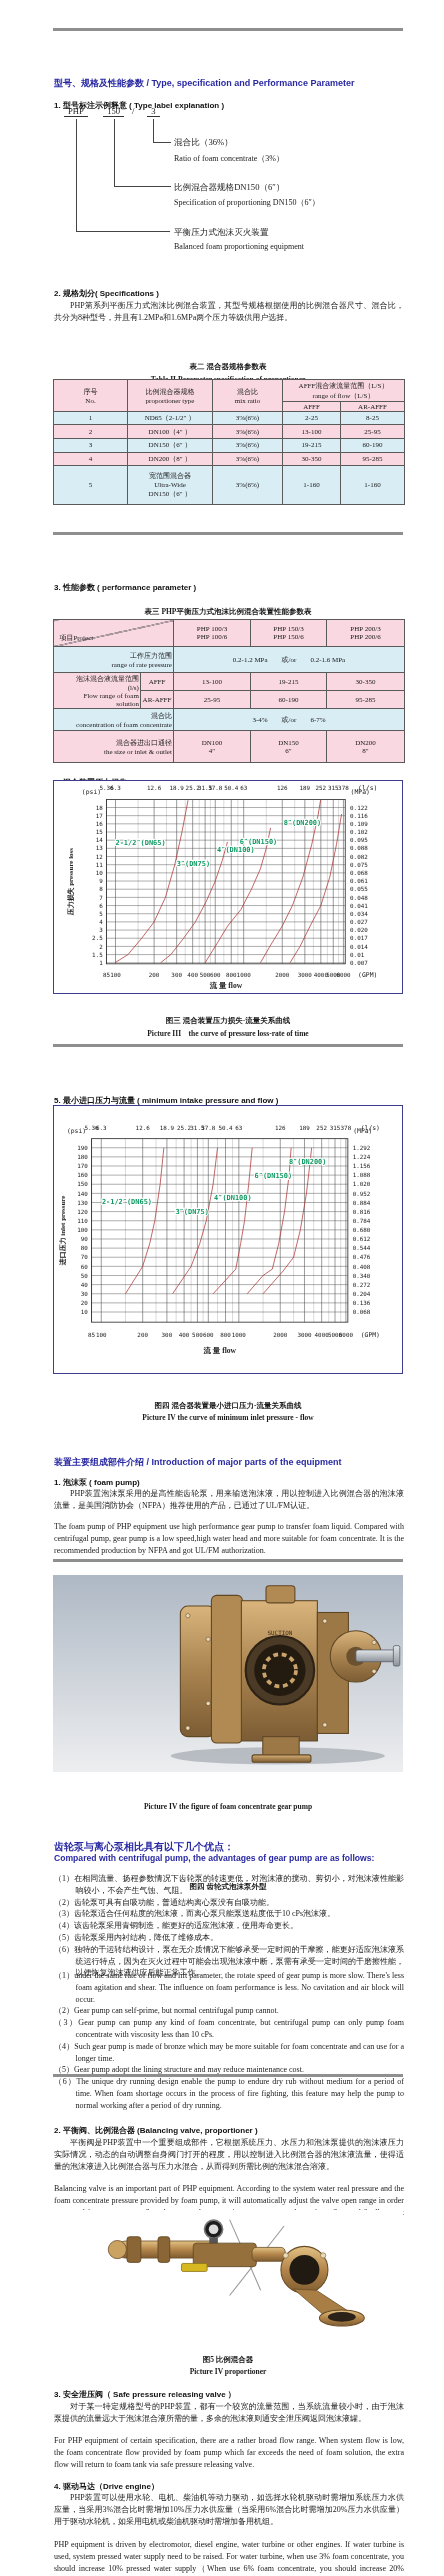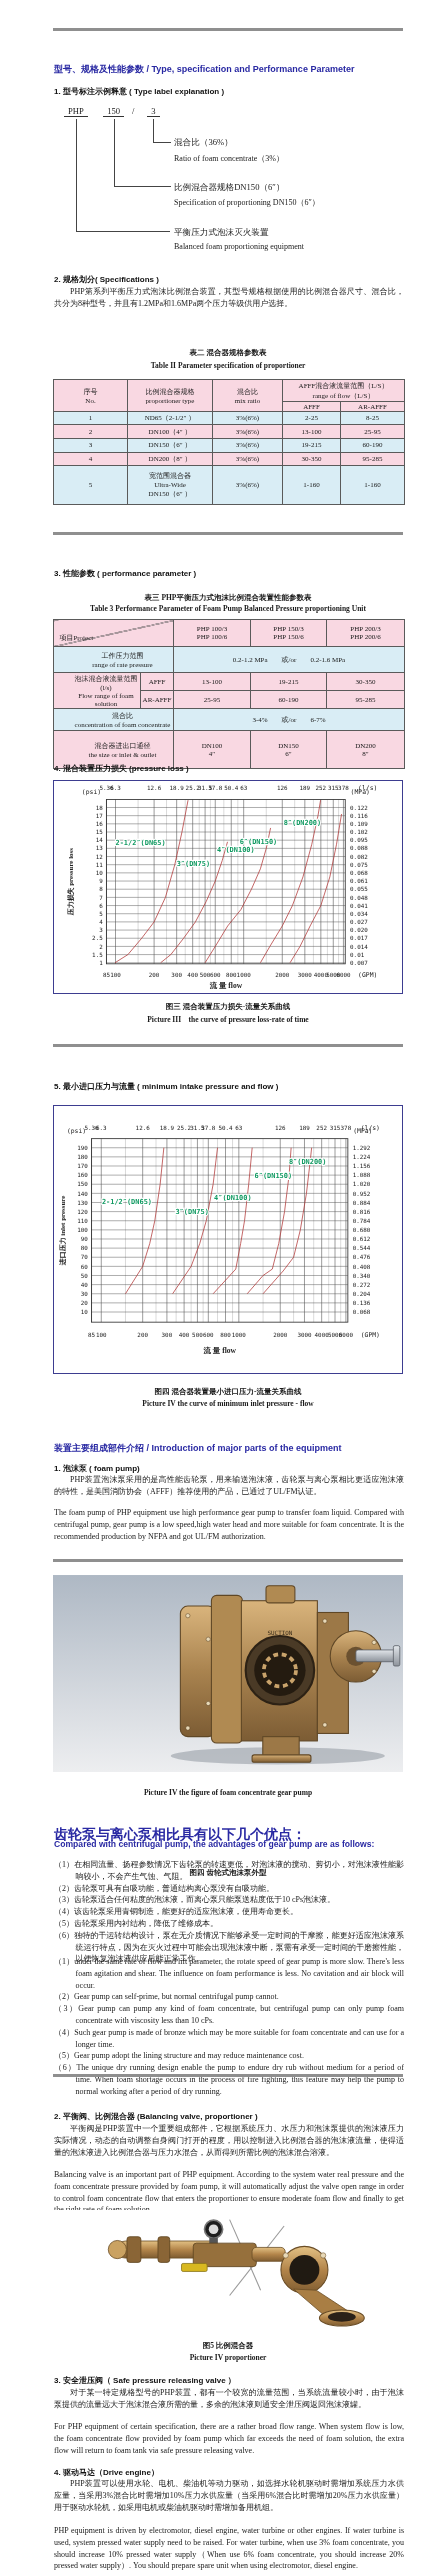--- a/index.html
+++ b/index.html
@@ -1,37 +1,37 @@
 <!DOCTYPE html>
 <html style="font-size:8.6px"><head>
 <meta charset="utf-8">
 <style>
   html,body{margin:0;padding:0;background:#ffffff;}
   .page{position:relative;width:445px;height:2576px;background:#fff;overflow:hidden;
         font-family:"Liberation Serif",serif;color:#1a1a1a;}
-  .abs{position:absolute;}
+  .abs{position:absolute;margin-top:14px;}
   .rule{position:absolute;left:53px;width:350px;height:2.7px;background:#8f8f8f;}
   .blue-h{font-family:"Liberation Sans",sans-serif;font-weight:bold;color:#2929a3;font-size:9px;white-space:nowrap;}
   .subh{font-family:"Liberation Sans",sans-serif;font-weight:600;color:#111;font-size:8px;white-space:nowrap;}
   .para{width:350px;font-size:8px;line-height:11.8px;text-align:justify;}
   .indent{text-indent:2em;}
   .cap{width:350px;text-align:center;font-weight:bold;font-size:7.5px;}
   .vline{position:absolute;width:0.5px;background:#444;}
   .hline{position:absolute;height:0.5px;background:#444;}
   .tok{position:absolute;font-size:8.6px;border-bottom:0.5px solid #333;text-align:center;}
   .toknl{position:absolute;font-size:8.6px;}
   .dlab-cn{position:absolute;font-size:8.6px;white-space:nowrap;}
   .dlab-en{position:absolute;font-size:8px;white-space:nowrap;}
   table{border-collapse:collapse;table-layout:fixed;width:350px;}
   td{border:0.5px solid #5a5a5a;font-size:7px;text-align:center;vertical-align:middle;padding:0.5px 1.1px;overflow:hidden;}
   .tbl{position:absolute;left:53px;}
   .tbl table{border:1.1px solid #333;}
   .pink{background:#f9d8e2;}
   .blue{background:#d9edf5;}
-  .tl{text-align:center;padding-left:19px;}
+  .tl{text-align:right;padding-left:19px;}
   .diag{position:relative;background:#f9d8e2 linear-gradient(to bottom right,transparent calc(50% - 0.4px),#555 calc(50% - 0.4px),#555 calc(50% + 0.4px),transparent calc(50% + 0.4px));}
   .diag .tr{position:absolute;top:2.7px;right:5.4px;margin-top:28px;}
   .diag .bl{position:absolute;bottom:2.7px;left:5.4px;}
   .chartbox{position:absolute;left:53px;background:#fff;border:1.1px solid #3d3d90;}
   .ct{font-family:"DejaVu Sans Mono",monospace;font-size:11px;fill:#222;}
   .cu{font-family:"DejaVu Sans Mono",monospace;font-size:12px;fill:#222;}
   .cl{font-family:"DejaVu Sans Mono",monospace;font-size:13px;font-weight:bold;fill:#119a62;
       paint-order:stroke;stroke:#ffffff;stroke-width:4px;}
   .cyt{font-size:13px;font-weight:bold;fill:#222;font-family:"Liberation Serif",serif;}
   .cxt{font-size:14px;font-weight:bold;fill:#222;font-family:"Liberation Serif",serif;}
@@ -172,21 +172,21 @@
       <tr class="pink" style="height:11.3px">
         <td>AR-AFFF</td>
         <td>25-95</td>
         <td>60-190</td>
         <td>95-285</td>
       </tr>
       <tr class="blue" style="height:22px">
         <td colspan="2" class="tl"><span>混合比</span><br><span>concentration of foam concentrate</span></td>
         <td colspan="3" style="white-space:pre-wrap">3-4%　　或/or　　6-7%</td>
       </tr>
-      <tr class="pink" style="height:38px">
+      <tr class="pink" style="height:32px">
         <td colspan="2" class="tl"><span>混合器进出口通径</span><br><span>the size or inlet &amp; outlet</span></td>
         <td><span>DN100</span><br><span>4″</span></td>
         <td><span>DN150</span><br><span>6″</span></td>
         <td><span>DN200</span><br><span>8″</span></td>
       </tr>
     </tbody>
       </table>
   </div>
 
   <div class="abs subh" style="top:763px;left:54px">4. 混合装置压力损失 (pressure loss )</div>
@@ -461,21 +461,21 @@
         <text x="438.8" y="108.7" class="cl">8″(DN200)</text>
         <text x="20" y="232.5" class="cyt" text-anchor="middle" transform="rotate(-90 20 232.5)">进口压力 inlet pressure</text>
         <text x="309.5" y="461" text-anchor="middle" class="cxt">流 量  flow</text>
       </svg>
   </div>
   <div class="abs cap" style="top:1387px;left:53px">图四 混合器装置最小进口压力-流量关系曲线</div>
   <div class="abs cap" style="top:1399px;left:53px">Picture IV  the curve of minimum inlet pressure - flow</div>
 
   <div class="abs blue-h" style="top:1442px;left:54px">装置主要组成部件介绍  / Introduction of major parts of the equipment</div>
   <div class="abs subh" style="top:1463px;left:54px">1. 泡沫泵 ( foam pump)</div>
-  <div class="abs para indent" style="top:1474px;left:54px">PHP装置泡沫泵采用的是高性能齿轮泵，用来输送泡沫液，齿轮泵与离心泵相比更适应泡沫液的特性，是美国消防协会（AFFF）推荐使用的产品，已通过了UL/FM认证。</div>
+  <div class="abs para indent" style="top:1474px;left:54px">PHP装置泡沫泵采用的是高性能齿轮泵，用来输送泡沫液，用以控制进入比例混合器的泡沫液流量，是美国消防协会（NFPA）推荐使用的产品，已通过了UL/FM认证。</div>
   <div class="abs para" style="top:1507px;left:54px">The foam pump of PHP equipment use high performance gear pump to transfer foam liquid. Compared with centrifugal pump, gear pump is a low speed,high water head and more suitable for foam concentrate. It is the recommended production by NFPA and got UL/FM authorization.</div>
 
   <div class="rule" style="top:1559px"></div>
 
   <div class="photo" style="top:1575px;height:197px">
     <svg width="350" height="197" viewBox="0 0 654 368">
       <defs>
         <linearGradient id="bg1" x1="0" y1="0" x2="0" y2="1">
           <stop offset="0" stop-color="#aeb8c4"></stop>
             <stop offset="1" stop-color="#edeef0"></stop>
@@ -515,21 +515,21 @@
           <circle cx="508" cy="280" r="4"></circle>
           <circle cx="600" cy="126" r="4"></circle>
           <circle cx="600" cy="180" r="4"></circle>
       </g>
       <text x="424" y="112" text-anchor="middle" font-size="11" fill="#3a2d1a" font-family="DejaVu Sans Mono, monospace">SUCTION</text>
     </svg>
   </div>
   <div class="abs cap" style="top:1868px;left:53px">图四 齿轮式泡沫泵外型</div>
   <div class="abs cap" style="top:1788px;left:53px">Picture IV  the figure of foam concentrate gear pump</div>
 
-  <div class="abs blue-h" style="top:1826px;left:54px;font-size:14px">齿轮泵与离心泵相比具有以下几个优点：</div>
+  <div class="abs blue-h" style="top:1826px;left:54px;font-size:10px">齿轮泵与离心泵相比具有以下几个优点：</div>
   <div class="abs blue-h" style="top:1839px;left:54px;font-size:8.6px">Compared with centrifugal pump, the advantages of gear pump are as follows:</div>
   <div class="abs para" style="top:1859px;left:54px">
       <div class="li">（1）在相同流量、扬程参数情况下齿轮泵的转速更低，对泡沫液的搅动、剪切小，对泡沫液性能影响较小，不会产生气蚀、气阻。</div>
       <div class="li">（2）齿轮泵可具有自吸功能，普通结构离心泵没有自吸功能。</div>
       <div class="li">（3）齿轮泵适合任何粘度的泡沫液，而离心泵只能泵送粘度低于10 cPs泡沫液。</div>
       <div class="li">（4）该齿轮泵采用青铜制造，能更好的适应泡沫液，使用寿命更长。</div>
       <div class="li">（5）齿轮泵采用内衬结构，降低了维修成本。</div>
       <div class="li">（6）独特的干运转结构设计，泵在无介质情况下能够承受一定时间的干摩擦，能更好适应泡沫液系统运行特点，因为在灭火过程中可能会出现泡沫液中断，泵需有承受一定时间的干磨擦性能，以便恢复泡沫液供应后能正常工作。</div>
     </div>
   <div class="abs para" style="top:1956px;left:54px">

